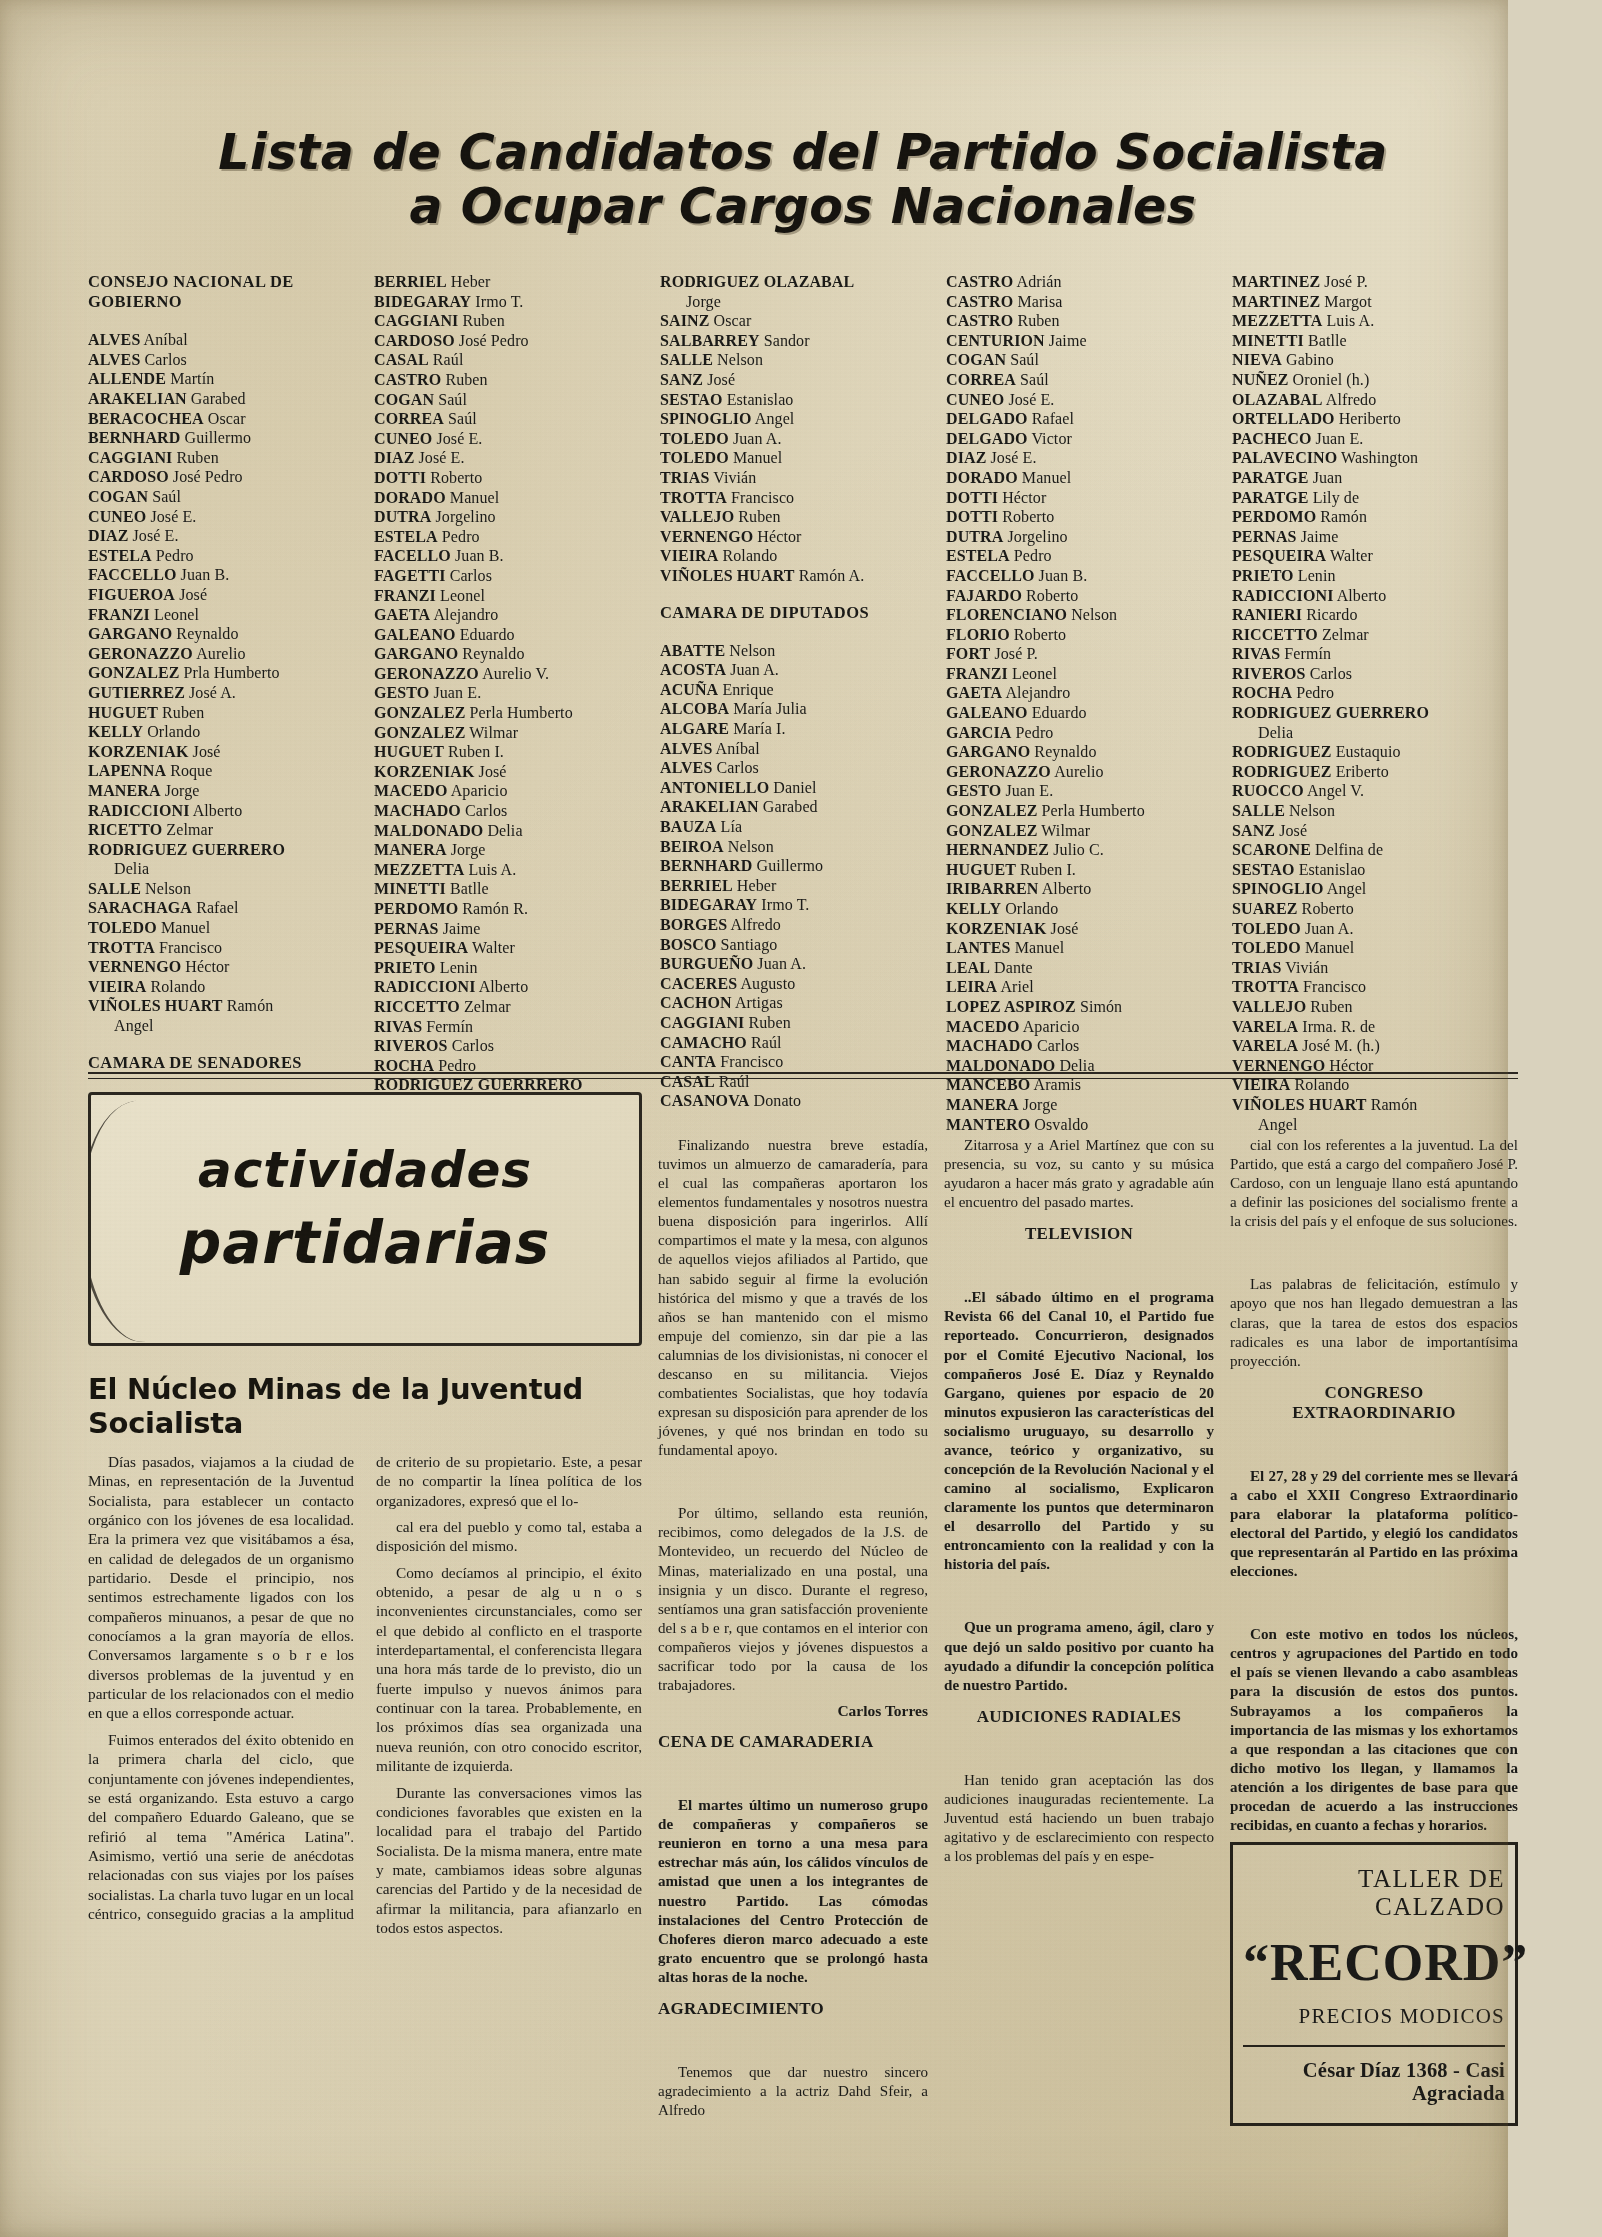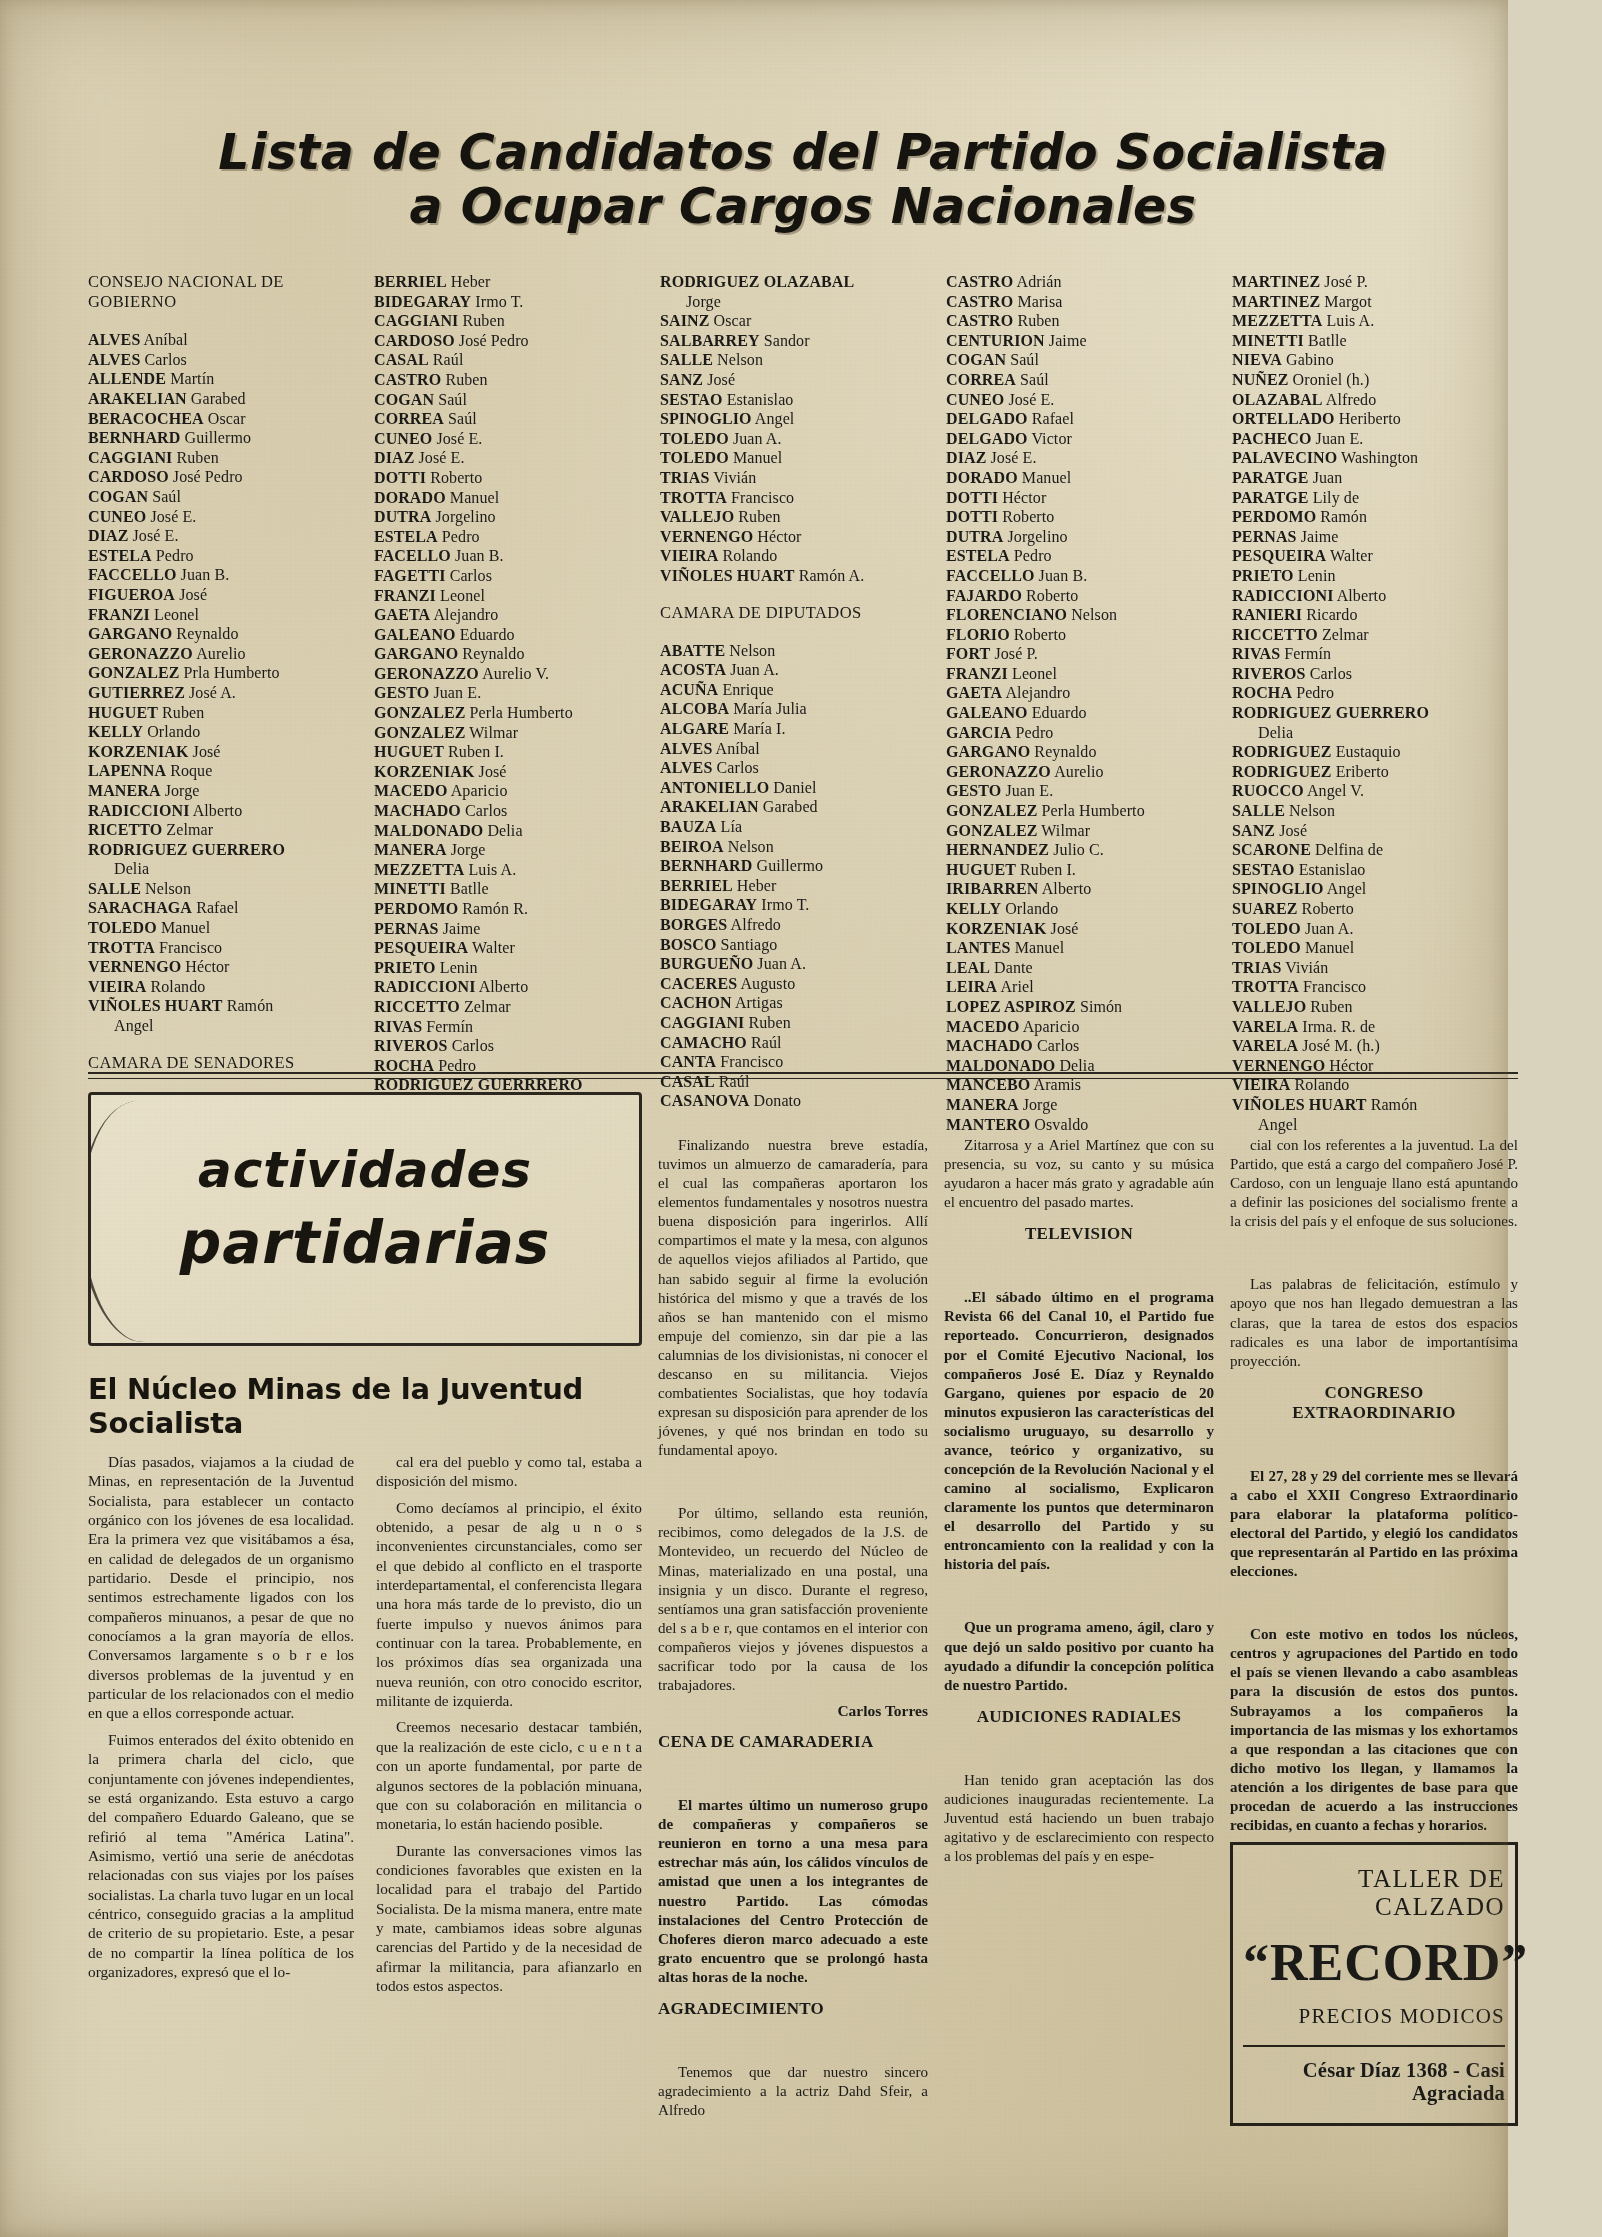--- a/index.html
+++ b/index.html
@@ -69,21 +69,21 @@
     gap: 0;
   }
   .lcol {
     width: 286px;
     padding-right: 10px;
     box-sizing: border-box;
   }
   .lcol .hdr {
     font-family: "Liberation Serif", serif;
     font-size: 16.5px;
-    font-weight: normal;
+    font-weight: bold;
     letter-spacing: .4px;
     line-height: 1.22;
     margin: 0 0 4px 0;
     text-transform: uppercase;
   }
   .lcol .hdr.gap { margin-top: 17px; }
   .lcol .nm {
     font-size: 16px;
     line-height: 1.225;
     white-space: nowrap;
@@ -489,21 +489,20 @@
         <div class="pen"></div>
         <div class="w1">actividades</div>
         <div class="w2">partidarias</div>
       </div>
       <div class="sec-title">El Núcleo Minas de la Juventud Socialista</div>
       <div class="twocol" id="nucleoBody">
           <p class="body">Días pasados, viajamos a la ciudad de Minas, en representación de la Juventud Socialista, para establecer un contacto orgánico con los jóvenes de esa localidad. Era la primera vez que visitábamos a ésa, en calidad de delegados de un organismo partidario. Desde el principio, nos sentimos estrechamente ligados con los compañeros minuanos, a pesar de que no conocíamos a la gran mayoría de ellos. Conversamos largamente s o b r e los diversos problemas de la juventud y en particular de los relacionados con el medio en que a ellos corresponde actuar.</p>
           <p class="body">Fuimos enterados del éxito obtenido en la primera charla del ciclo, que conjuntamente con jóvenes independientes, se está organizando. Esta estuvo a cargo del compañero Eduardo Galeano, que se refirió al tema "América Latina". Asimismo, vertió una serie de anécdotas relacionadas con sus viajes por los países socialistas. La charla tuvo lugar en un local céntrico, conseguido gracias a la amplitud de criterio de su propietario. Este, a pesar de no compartir la línea política de los organizadores, expresó que el lo-</p>
           <p class="body">cal era del pueblo y como tal, estaba a disposición del mismo.</p>
           <p class="body">Como decíamos al principio, el éxito obtenido, a pesar de alg u n o s inconvenientes circunstanciales, como ser el que debido al conflicto en el trasporte interdepartamental, el conferencista llegara una hora más tarde de lo previsto, dio un fuerte impulso y nuevos ánimos para continuar con la tarea. Probablemente, en los próximos días sea organizada una nueva reunión, con otro conocido escritor, militante de izquierda.</p>
-          <p class="body">Creemos necesario destacar también, que la realización de este ciclo, c u e n t a con un aporte fundamental, por parte de algunos sectores de la población minuana, que con su colaboración en militancia o monetaria, lo están haciendo posible.</p>
           <p class="body">Durante las conversaciones vimos las condiciones favorables que existen en la localidad para el trabajo del Partido Socialista. De la misma manera, entre mate y mate, cambiamos ideas sobre algunas carencias del Partido y de la necesidad de afirmar la militancia, para afianzarlo en todos estos aspectos.</p>
         </div>
     </div>
 
     <div class="col-b">
       <div id="colB1">
           <p class="body">Finalizando nuestra breve estadía, tuvimos un almuerzo de camaradería, para el cual las compañeras aportaron los elementos fundamentales y nosotros nuestra buena disposición para ingerirlos. Allí compartimos el mate y la mesa, con algunos de aquellos viejos afiliados al Partido, que han sabido seguir al firme la evolución histórica del mismo y que a través de los años se han mantenido con el mismo empuje del comienzo, sin dar pie a las calumnias de los divisionistas, ni conocer el descanso en su militancia. Viejos combatientes Socialistas, que hoy todavía expresan su disposición para aprender de los jóvenes, y qué nos brindan en todo su fundamental apoyo.</p>
           <p class="body">Por último, sellando esta reunión, recibimos, como delegados de la J.S. de Montevideo, un recuerdo del Núcleo de Minas, materializado en una postal, una insignia y un disco. Durante el regreso, sentíamos una gran satisfacción proveniente del s a b e r, que contamos en el interior con compañeros viejos y jóvenes dispuestos a sacrificar todo por la causa de los trabajadores.</p>
           <div class="byline">Carlos Torres</div>
         </div>

